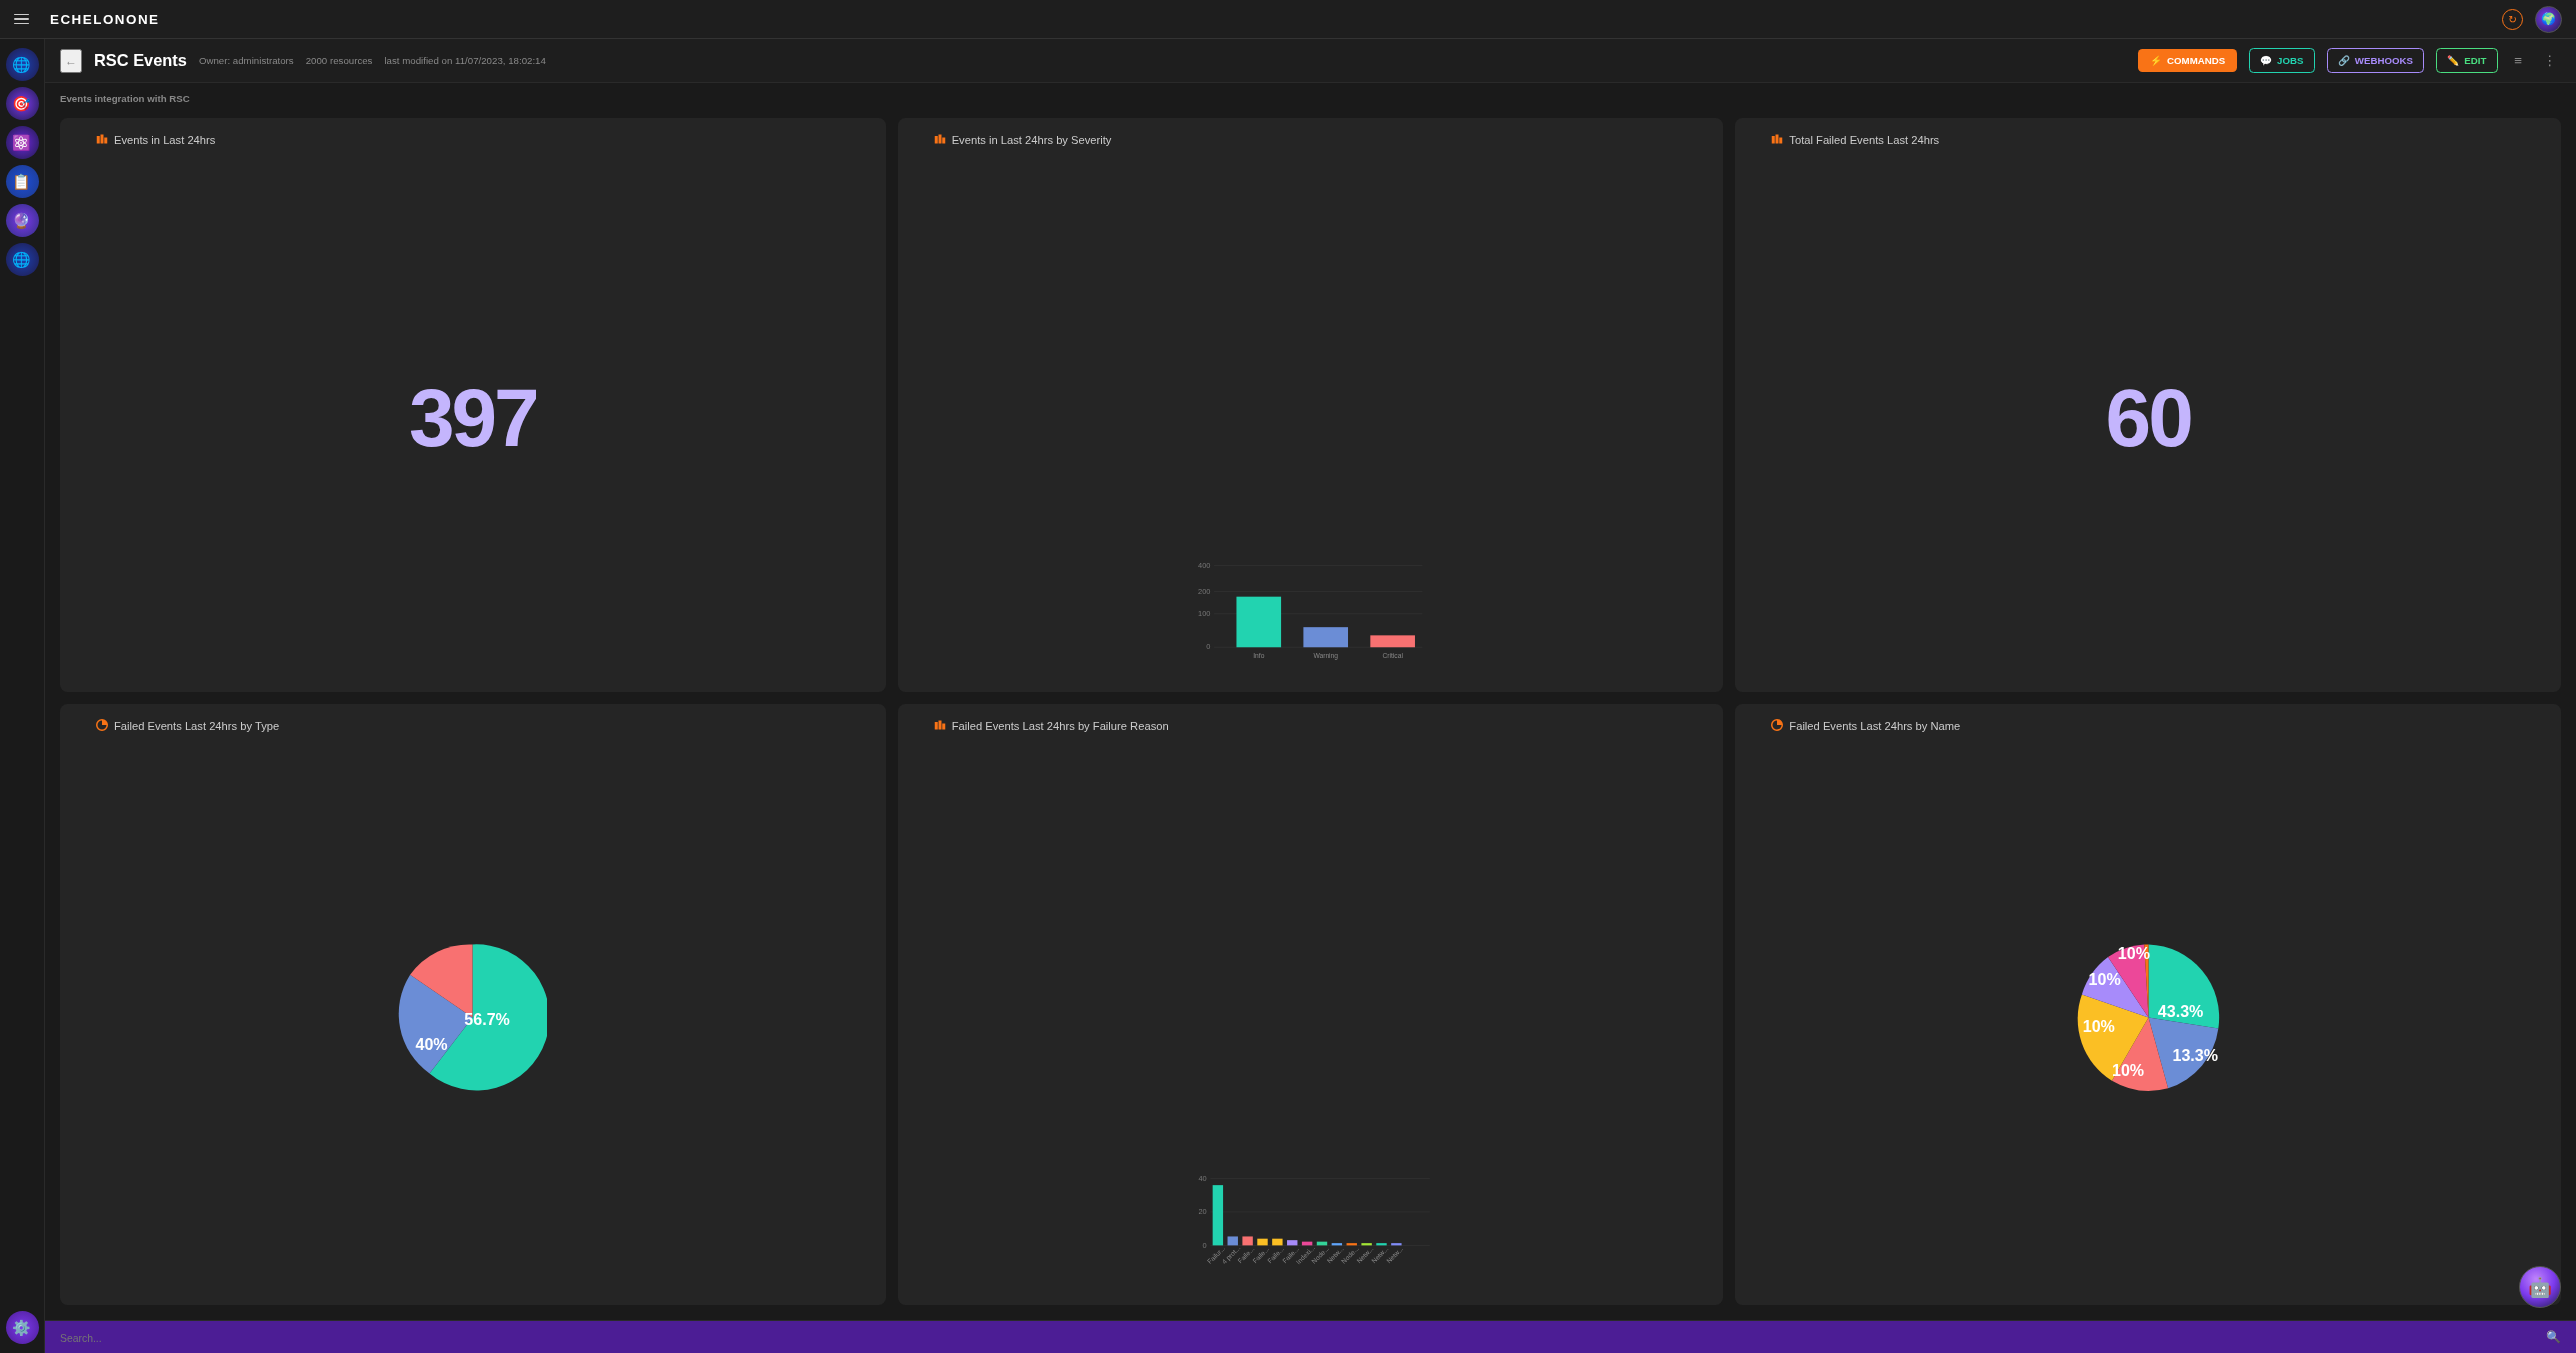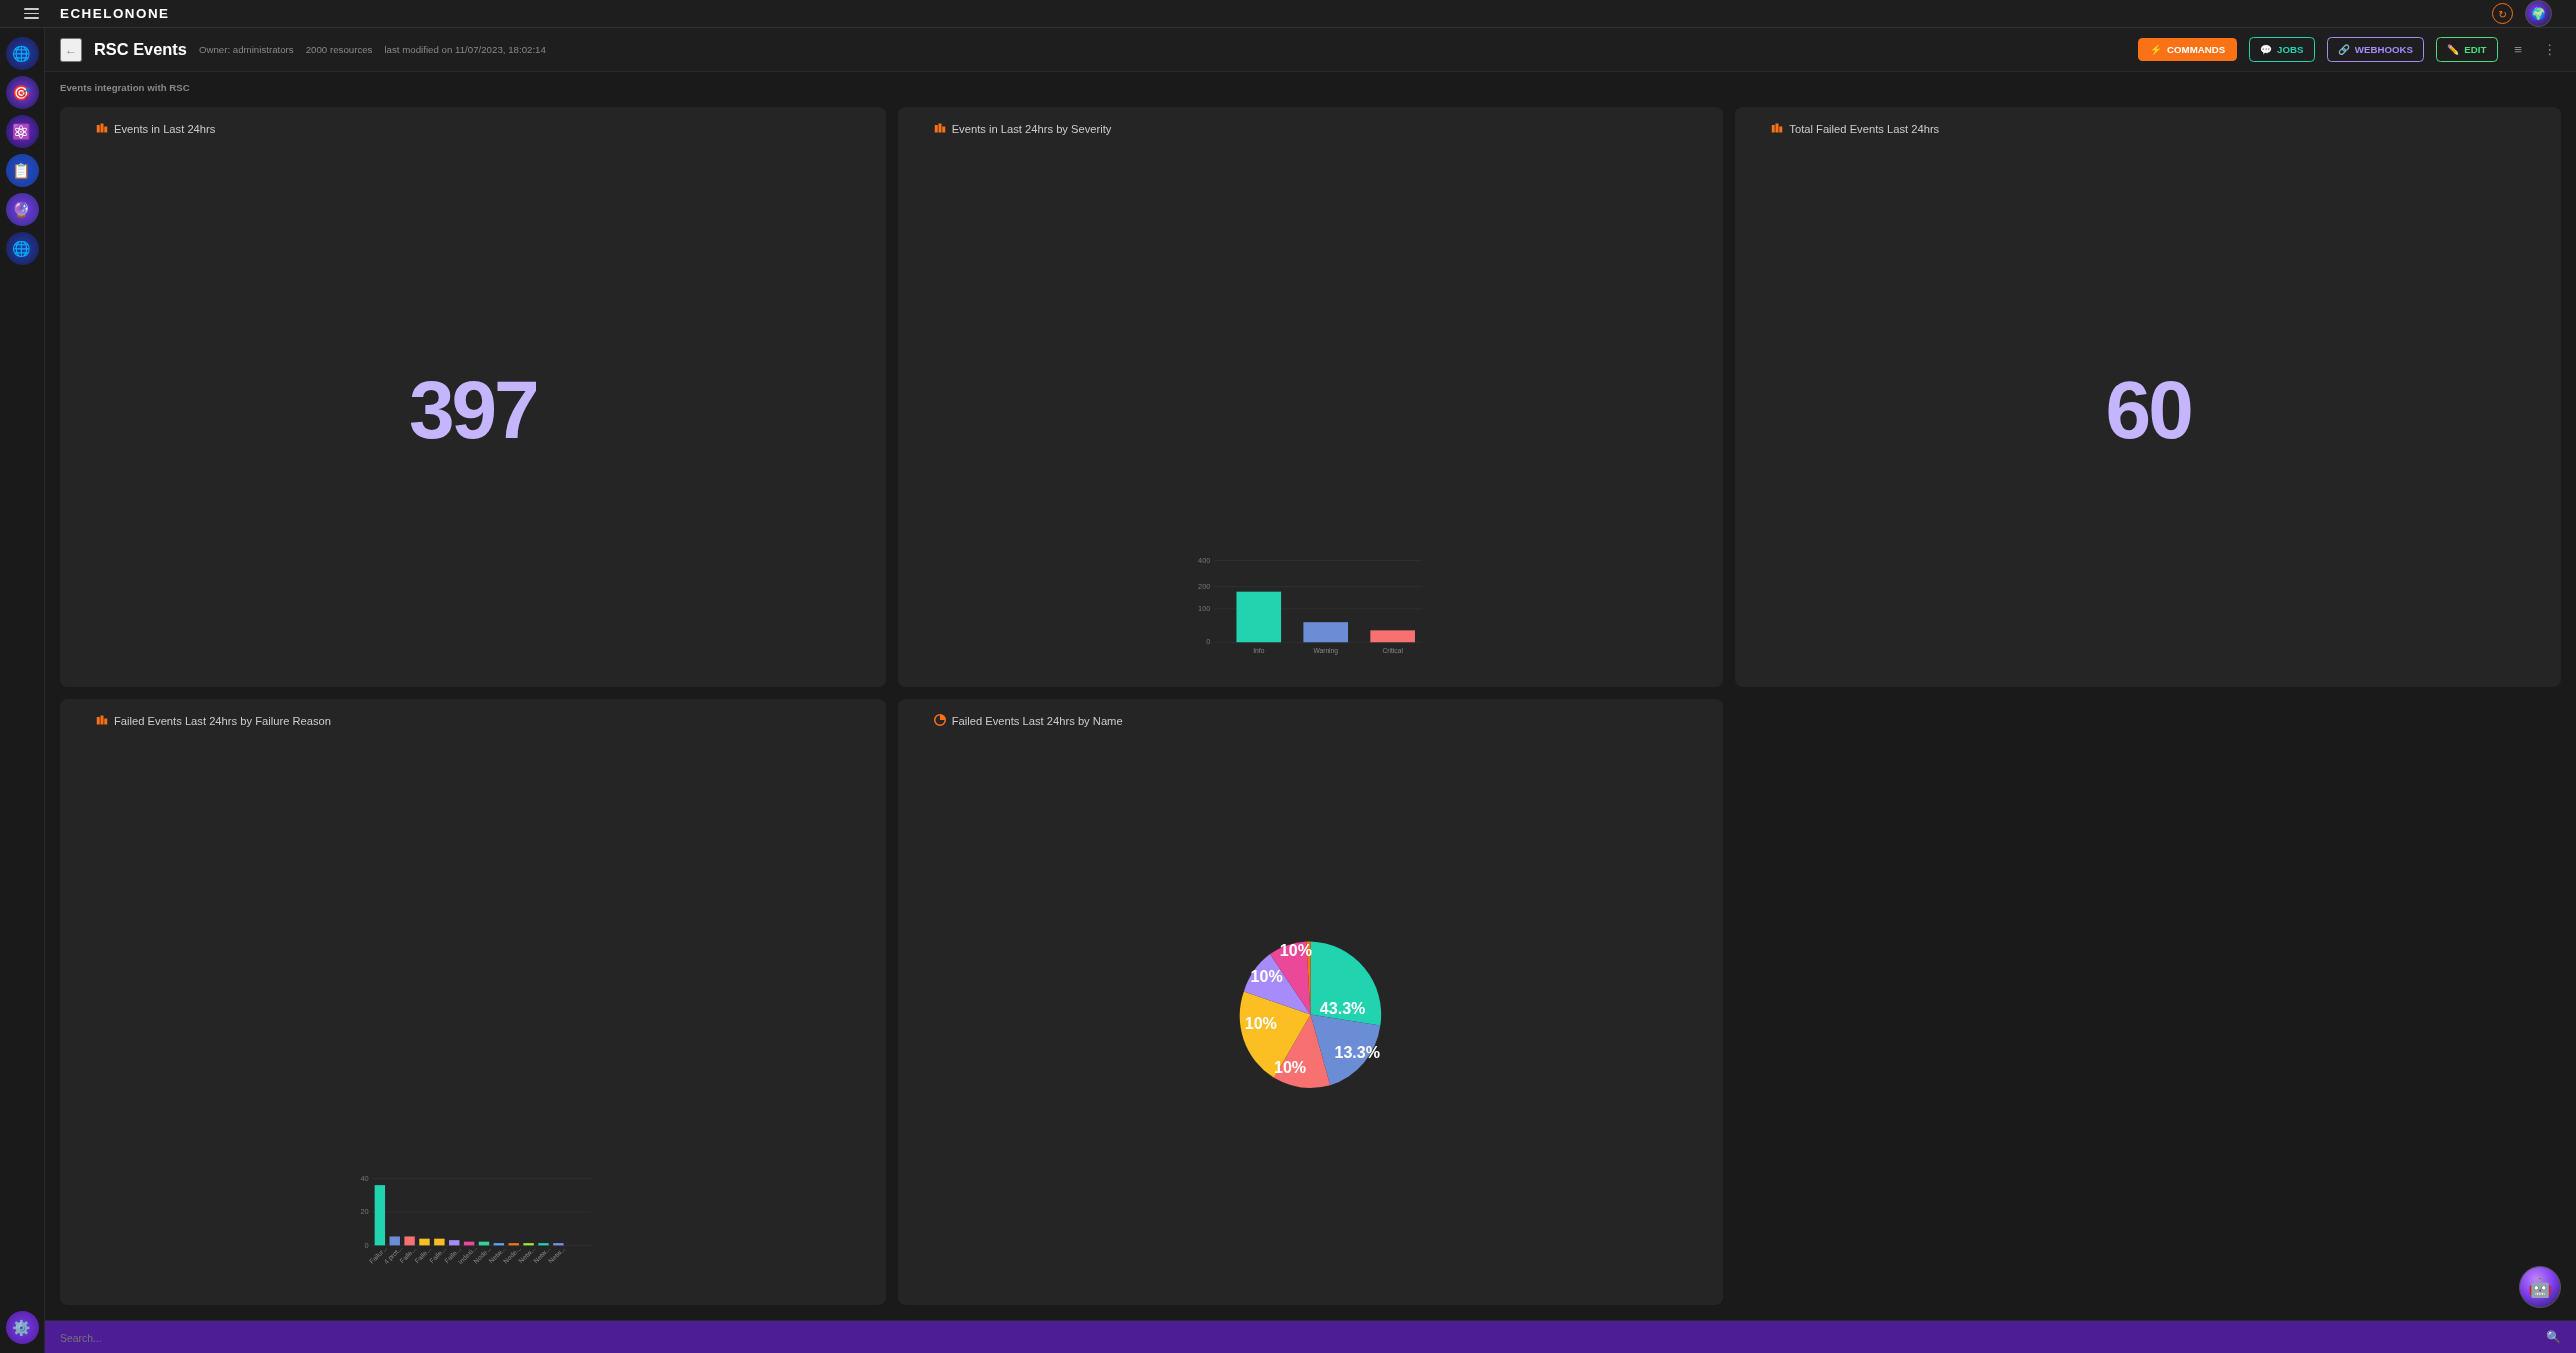--- a/index.html
+++ b/index.html
@@ -9,24 +9,24 @@
       font-family: 'Segoe UI', Arial, sans-serif;
       height: 100vh;
       overflow: hidden;
       display: flex;
       flex-direction: column;
     }
 
     
     .topbar {
       background: #1e1e1e;
-      height: 28px;
+      height: 39px;
       display: flex;
       align-items: center;
-      padding: 0 24px;
+      padding: 0 14px;
       gap: 12px;
       border-bottom: 0.7px solid #333;
       flex-shrink: 0;
     }
     .topbar-logo {
       color: #fff;
       font-weight: 700;
       font-size: 13.4px;
       letter-spacing: 1.5px;
       margin-left: 9px;
@@ -429,20 +429,44 @@
                 <rect x="1" y="4" width="4" height="10" fill="#f97316"></rect>
                 <rect x="6" y="2" width="4" height="12" fill="#f97316"></rect>
                 <rect x="11" y="6" width="4" height="8" fill="#f97316"></rect>
               </svg>
           </span>
           <span class="widget-title">Total Failed Events Last 24hrs</span>
         </div>
         <div class="big-number">60</div>
       </div>
 
+      <div class="widget">
+        <div class="widget-header">
+          <span class="widget-icon widget-icon-orange">
+            <svg width="12" height="12" viewBox="0 0 16 16">
+                <circle cx="8" cy="8" r="7" fill="none" stroke="#f97316" stroke-width="2"></circle>
+                <path d="M8 8 L8 1 A7 7 0 0 1 15 8 Z" fill="#f97316"></path>
+              </svg>
+          </span>
+          <span class="widget-title">Failed Events Last 24hrs by Type</span>
+        </div>
+        <div class="pie-chart-container">
+          <svg class="pie-svg" viewBox="-1 -1 102 102">
+
+            <path d="M50 50 L50 0 A50 50 0 1 1 20.6 88.3 Z" fill="#22d3b0"></path>
+
+            <path d="M50 50 L20.6 88.3 A50 50 0 0 1 7.3 20.7 Z" fill="#6b8dd6"></path>
+
+            <path d="M50 50 L7.3 20.7 A50 50 0 0 1 50 0 Z" fill="#f87171"></path>
+
+            <text x="60" y="55" class="pie-label" text-anchor="middle">56.7%</text>
+            <text x="22" y="72" class="pie-label" text-anchor="middle">40%</text>
+          </svg>
+        </div>
+      </div>
 
       <div class="widget">
         <div class="widget-header">
           <span class="widget-icon widget-icon-orange">
             <svg width="12" height="12" viewBox="0 0 16 16">
                 <rect x="1" y="4" width="4" height="10" fill="#f97316"></rect>
                 <rect x="6" y="2" width="4" height="12" fill="#f97316"></rect>
                 <rect x="11" y="6" width="4" height="8" fill="#f97316"></rect>
               </svg>
           </span>

